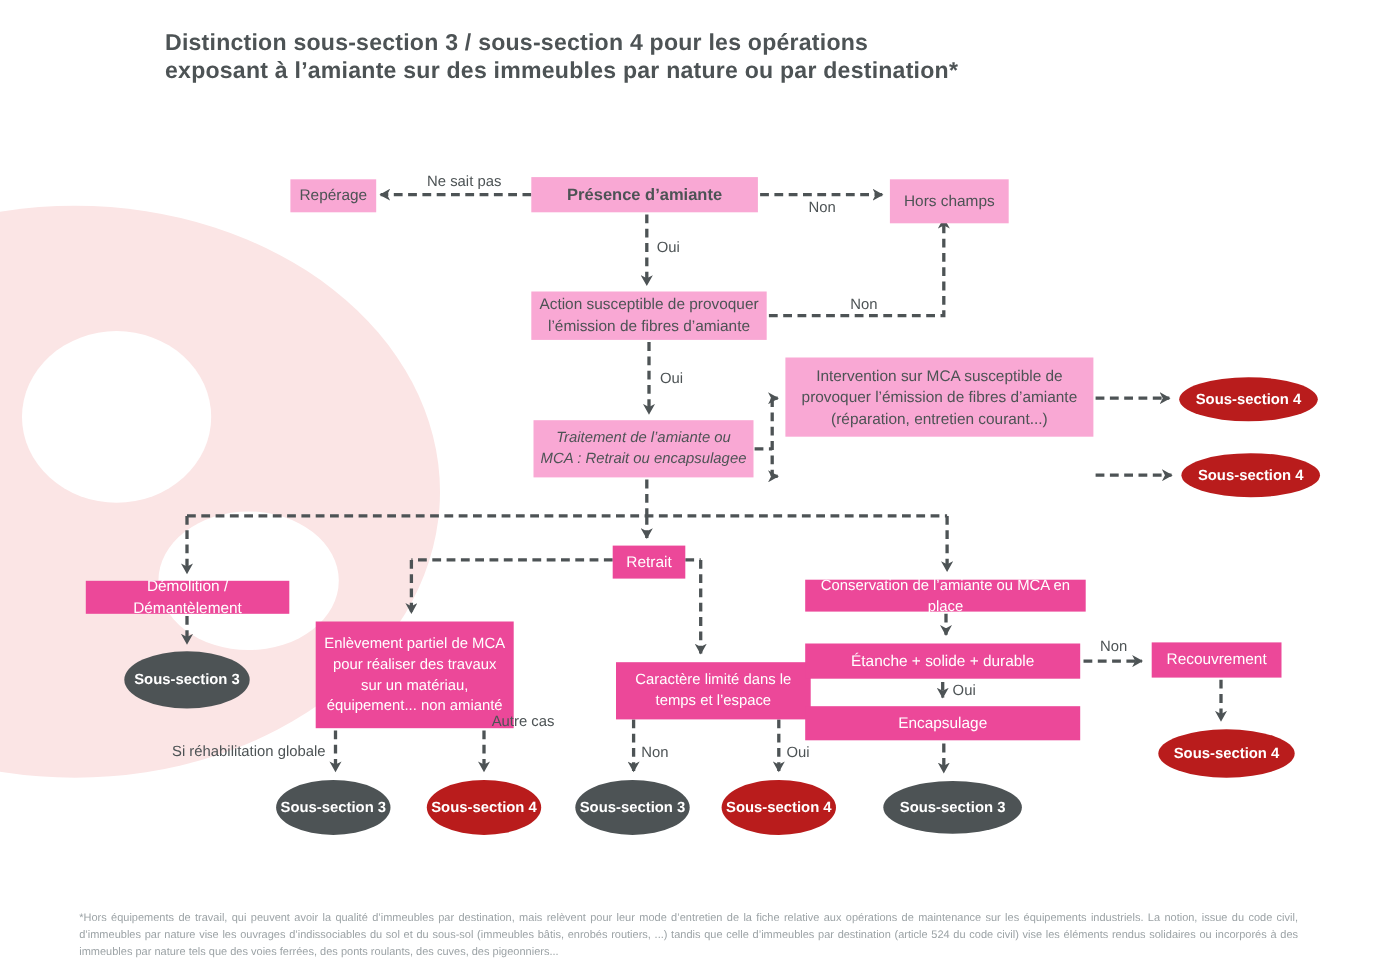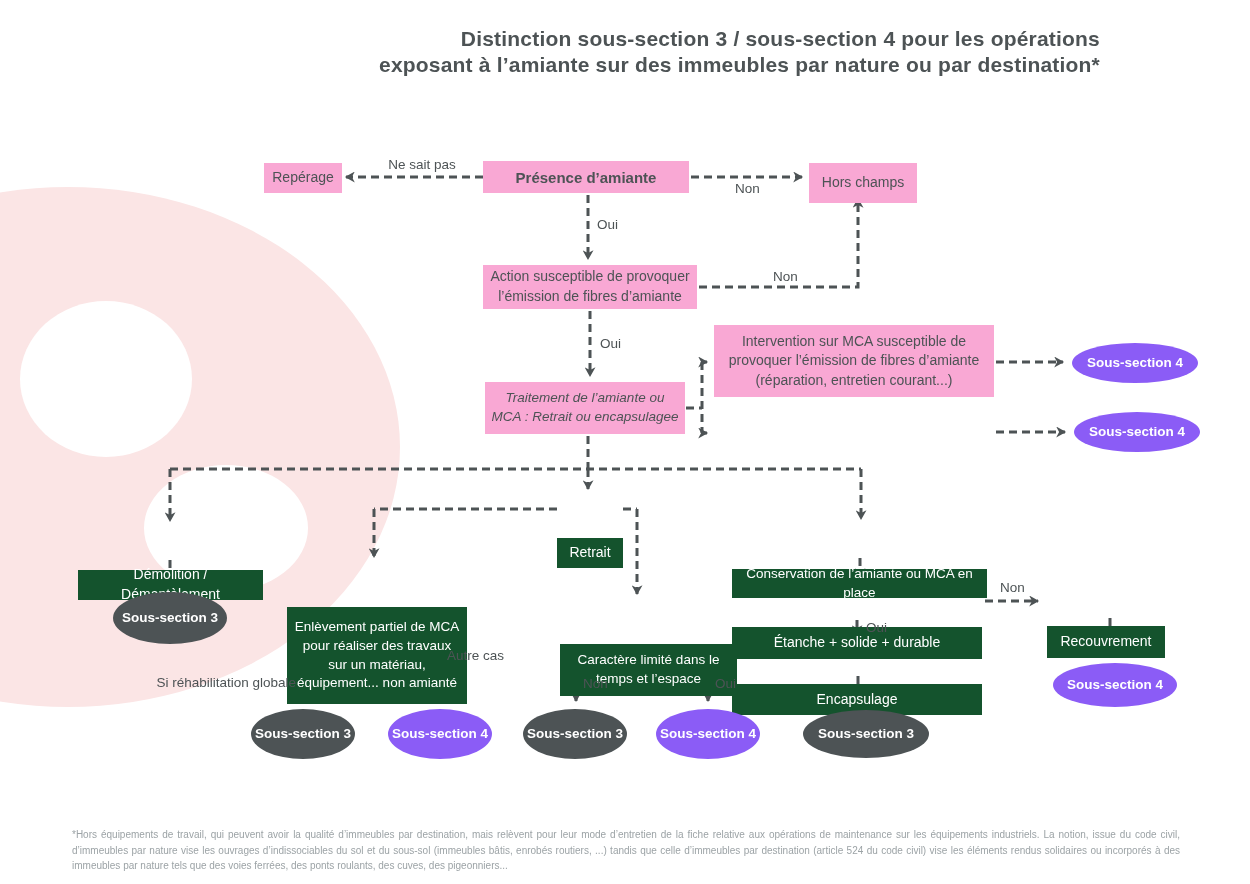--- a/index.html
+++ b/index.html
@@ -7,28 +7,28 @@
     position:relative;width:1250px;height:884px;overflow:hidden;background:#ffffff;
     font-family:"Liberation Sans", sans-serif;color:#4D5355;
   }
   #bg-decor{position:absolute;left:0;top:0;z-index:0;}
   #edges{position:absolute;left:0;top:0;z-index:1;pointer-events:none;}
   .node{position:absolute;z-index:2;display:flex;align-items:center;justify-content:center;
         text-align:center;box-sizing:border-box;line-height:1.4;}
   .ybox{background:#f9a8d4;color:#4D5355;font-size:14px;padding:2px 5px;}
   .ybox.bold{font-weight:bold;font-size:15px;}
   .ybox.small{font-size:13.5px;font-style:italic;}
-  .dbox{background:#14532d;color:#ffffff;font-size:14px;padding:2px 5px;margin-top:42px;}
+  .dbox{background:#ec4899;color:#ffffff;font-size:14px;padding:2px 5px;}
   .dbox.small{font-size:13.5px;}
   .ell{border-radius:50%;color:#ffffff;font-weight:bold;font-size:13.5px;}
   .ell.dark{background:#4D5355;}
-  .ell.red{background:#8b5cf6;text-align:center;}
+  .ell.red{background:#b91c1c;text-align:center;}
   .elabel{position:absolute;z-index:2;font-size:13.5px;color:#4D5355;white-space:nowrap;}
   .elabel.right-align{text-align:right;}
-  #title{position:absolute;left:150px;top:26px;width:950px;z-index:2;text-align:right;
+  #title{position:absolute;left:150px;top:26px;width:950px;z-index:2;text-align:left;
          font-size:21px;font-weight:bold;color:#4D5355;line-height:1.25;letter-spacing:.2px;}
   #footnote{position:absolute;left:72px;top:827px;width:1108px;z-index:2;
             font-size:10px;line-height:1.55;color:#9CA3A6;text-align:justify;}
 </style>
 </head>
 <body>
 
 <div id="stage">
 
   <svg id="bg-decor" width="1250" height="884" aria-hidden="true">

